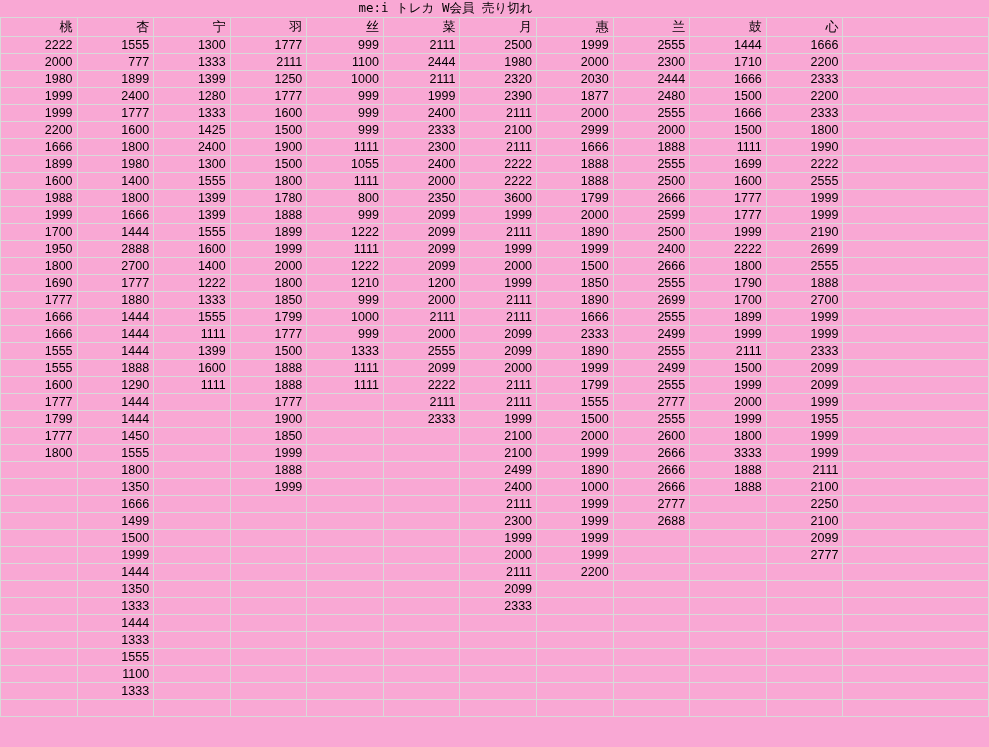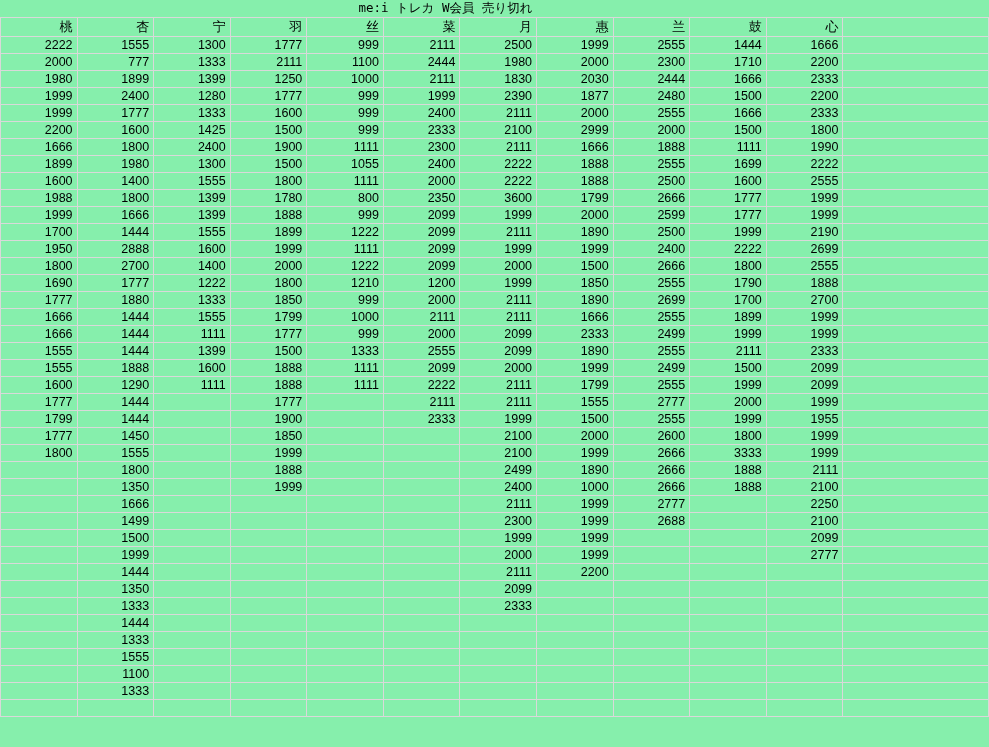--- a/index.html
+++ b/index.html
@@ -9,21 +9,21 @@
   }
   body {
     font-family: "Liberation Sans", sans-serif;
     color: #000000;
   }
   #sheet-wrap {
     width: 989px;
     height: 747px;
     position: relative;
     overflow: hidden;
-    background: #86efac;
+    background: #f9a8d4;
   }
   table.grid {
     border-collapse: collapse;
     table-layout: fixed;
     width: 989px;
     font-size: 12.5px;
   }
   table.grid td, table.grid th {
     border: 1px solid #d9d9d9;
     height: 16px;
@@ -127,21 +127,21 @@
           <td>2200</td>
           <td class="empty"></td>
         </tr>
         <tr>
           <td>1980</td>
           <td>1899</td>
           <td>1399</td>
           <td>1250</td>
           <td>1000</td>
           <td>2111</td>
-          <td>1830</td>
+          <td>2320</td>
           <td>2030</td>
           <td>2444</td>
           <td>1666</td>
           <td>2333</td>
           <td class="empty"></td>
         </tr>
         <tr>
           <td>1999</td>
           <td>2400</td>
           <td>1280</td>

